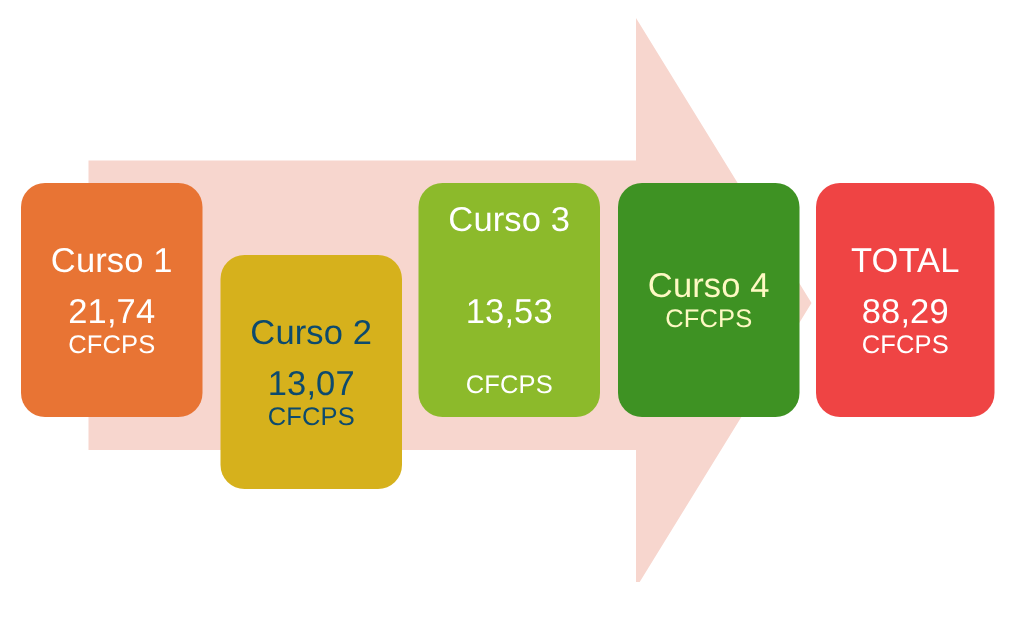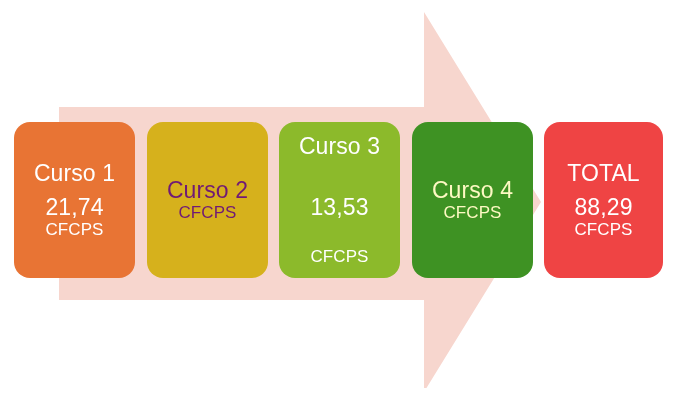--- a/index.html
+++ b/index.html
@@ -77,22 +77,23 @@
   </svg>
 
   <div id="boxes">
 
     <div id="box-0" class="stage-box" style="background: rgb(232, 116, 52); color: rgb(255, 255, 255);">
       <span class="b-title">Curso 1</span>
       <span class="b-value">21,74</span>
       <span class="b-unit">CFCPS</span>
     </div>
 
-    <div id="box-1" class="stage-box" style="background: rgb(214, 177, 28); color: #701a75;">
+    <div id="box-1" class="stage-box" style="background: rgb(214, 177, 28); color: #0c4a6e; margin-top: 48px;">
       <span class="b-title">Curso 2</span>
+      <span class="b-value">13,07</span>
       <span class="b-unit">CFCPS</span>
     </div>
 
     <div id="box-2" class="stage-box" style="background: rgb(140, 186, 43); color: rgb(255, 255, 255);">
       <span class="b-title">Curso 3</span>
       <span class="b-value">13,53</span>
       <span class="b-unit">CFCPS</span>
     </div>
 
     <div id="box-3" class="stage-box" style="background: rgb(62, 146, 35); color: #fef9c3; text-align: right;">

